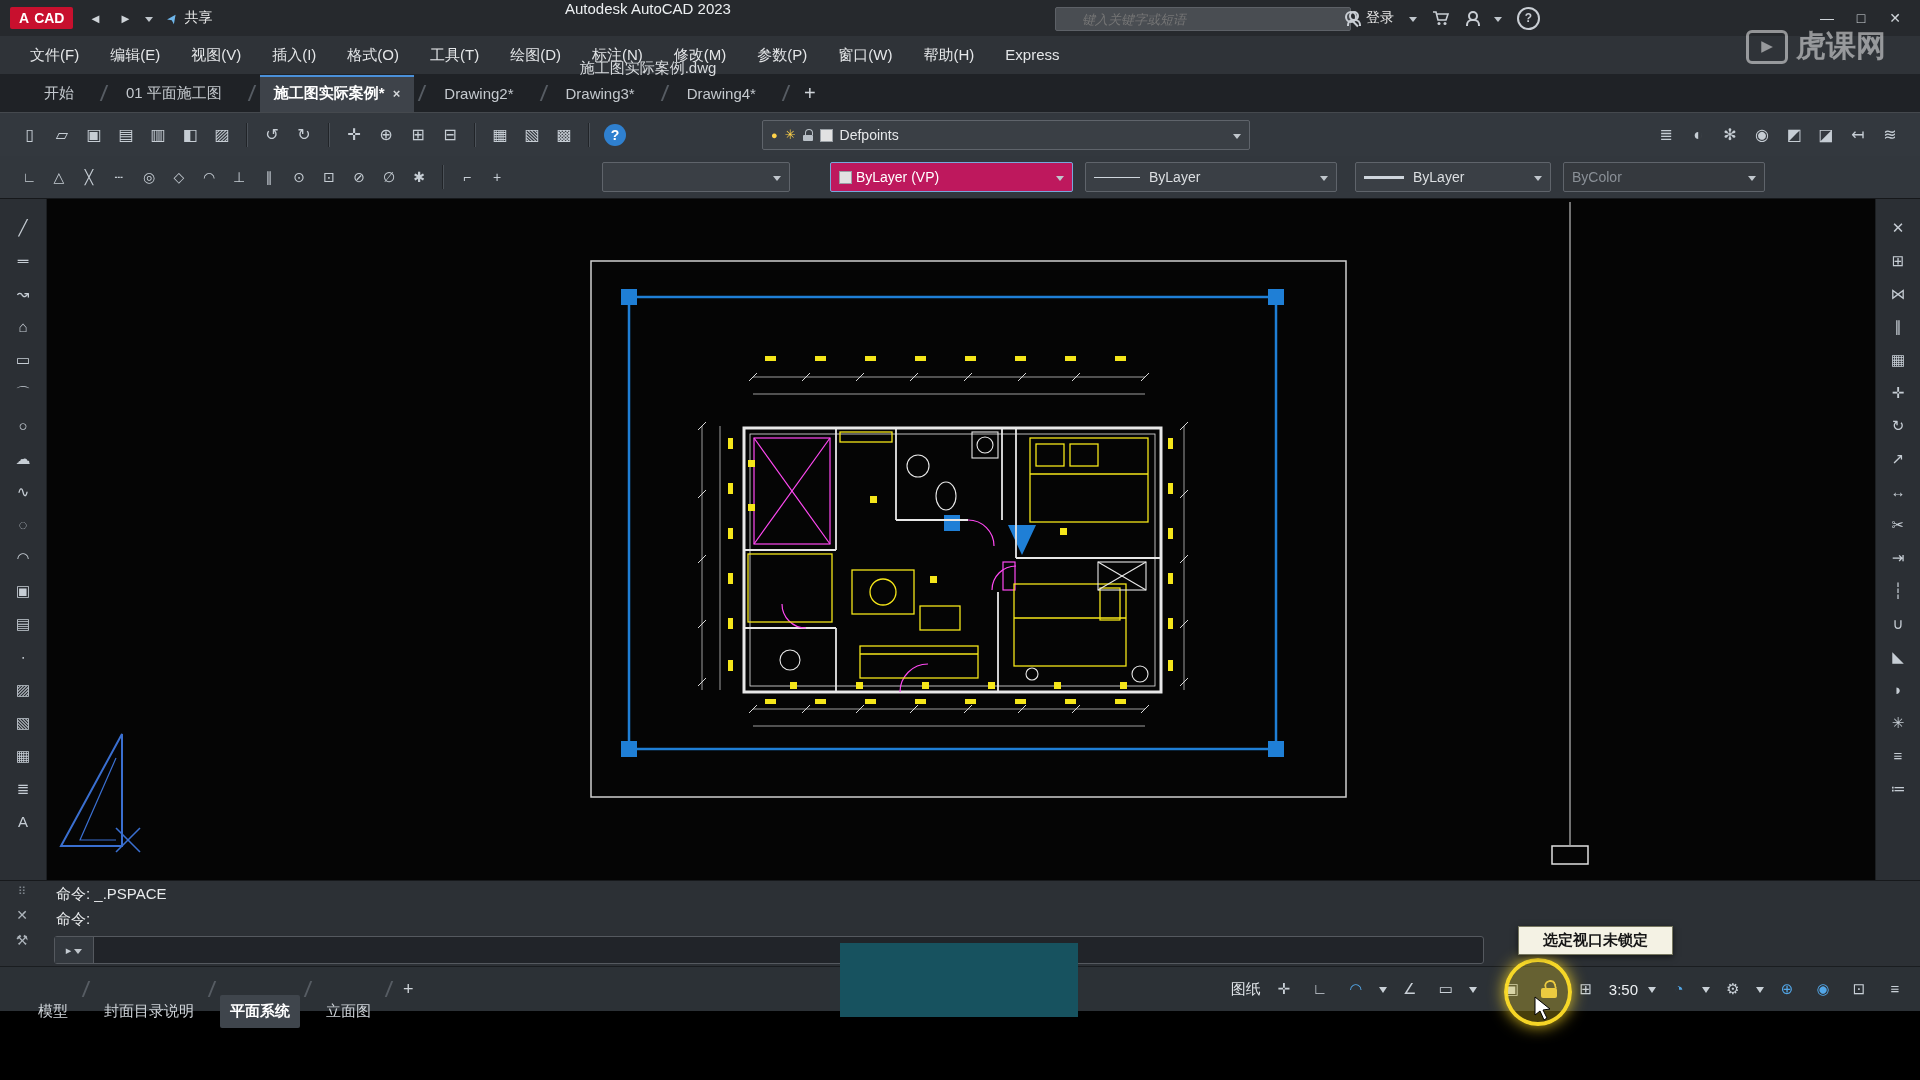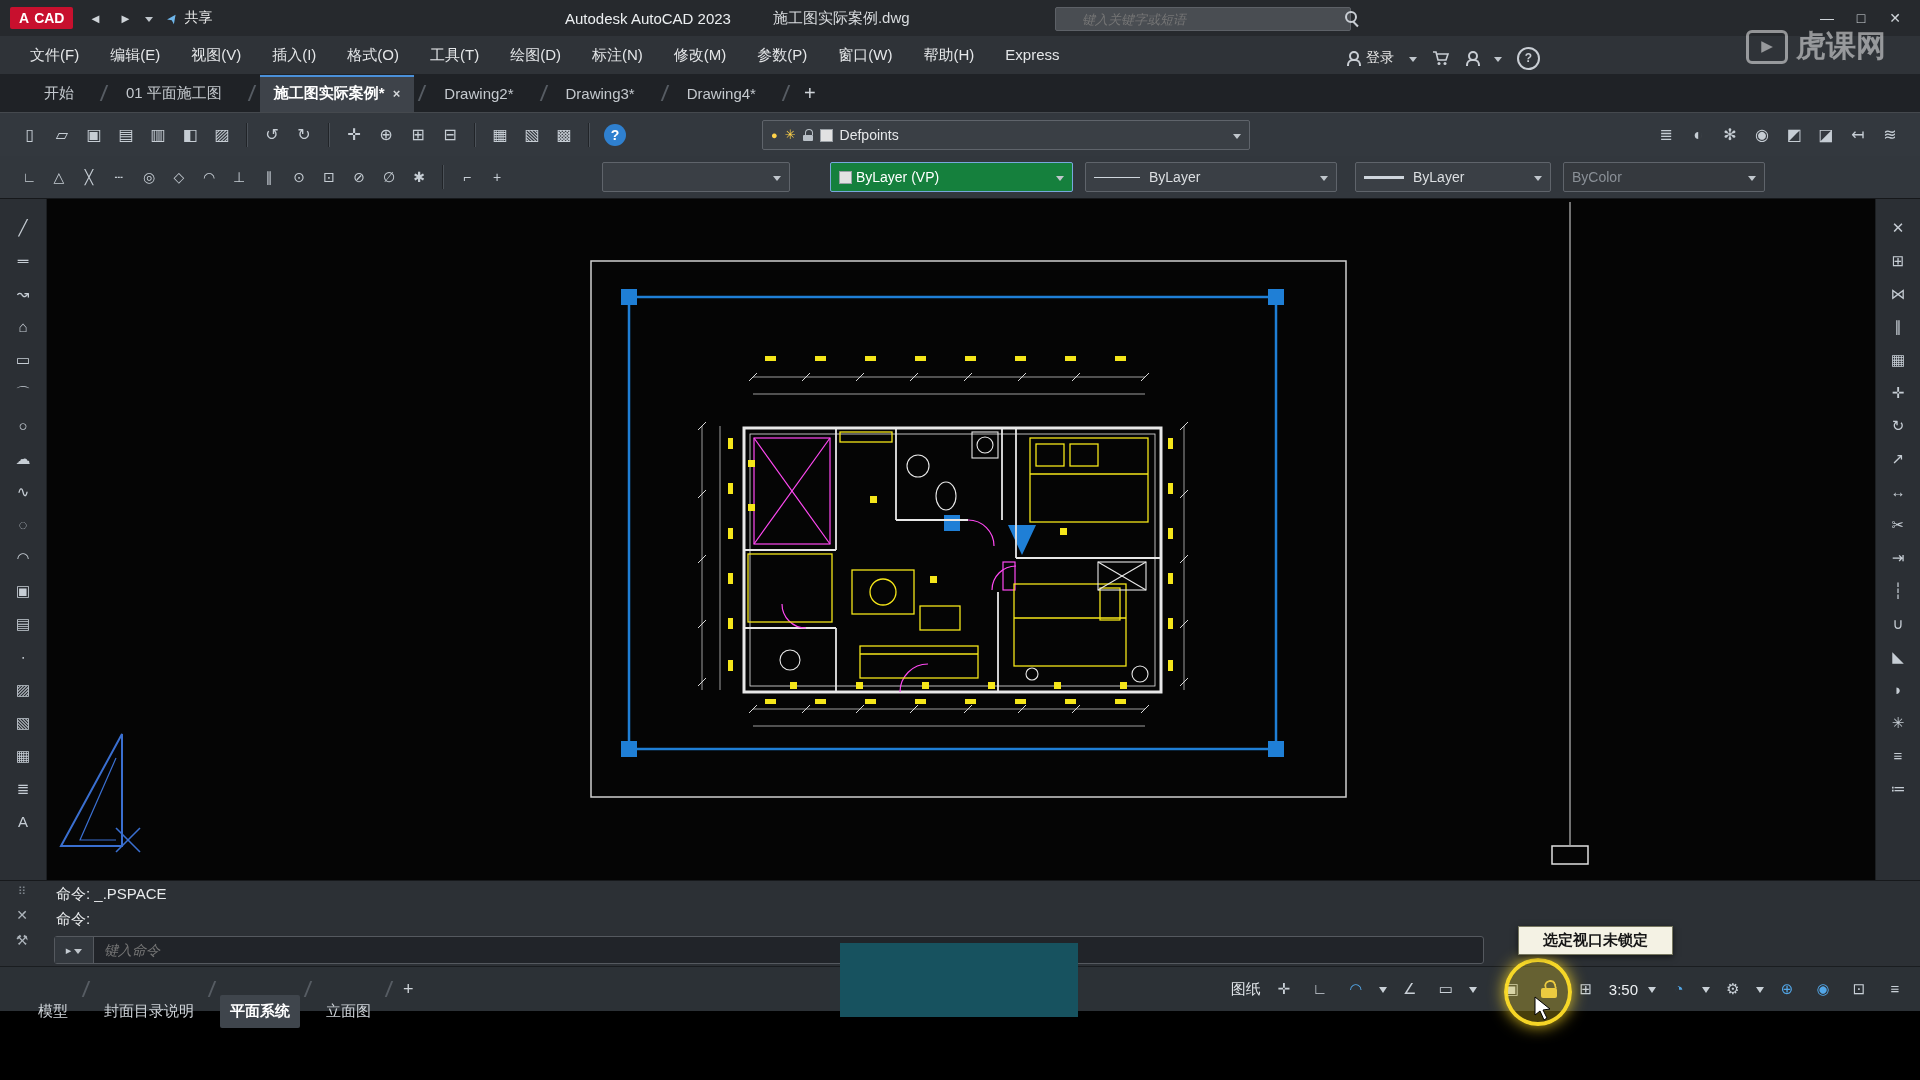--- a/index.html
+++ b/index.html
@@ -5,28 +5,28 @@
   html,body{margin:0;padding:0;width:1920px;height:1080px;background:#000;overflow:hidden;
     font-family:"Liberation Sans","DejaVu Sans",sans-serif;-webkit-font-smoothing:antialiased;}
   .abs{position:absolute;}
   
   .titlebar{position:absolute;top:0;left:0;right:0;height:36px;background:#26292d;display:flex;align-items:center;color:#d8d8d8;z-index:20;}
   .cad-badge{background:#c8102e;color:#fff;font-weight:bold;font-size:14px;padding:3px 9px;margin:0 12px 0 10px;border-radius:2px;display:flex;gap:5px;align-items:center;}
   .tb-nav{display:flex;align-items:center;gap:10px;font-size:13px;color:#cfd4d9;}
   .tb-ic{width:20px;text-align:center;cursor:default;}
   .share-wrap{display:flex;align-items:center;gap:6px;margin-left:14px;font-size:14px;color:#eaeaea;}
   .share-glyph{color:#6fb6ea;display:inline-block;transform:rotate(-55deg);font-size:13px;}
-  .tb-center{position:absolute;left:565px;top:0;height:36px;display:flex;align-items:center;gap:42px;font-size:15px;color:#eceff1;}
+  .tb-center{position:absolute;left:565px;top:0;height:36px;display:flex;align-items:center;gap:42px;font-size:15px;color:#eceff1;flex-direction:column;}
   .tb-doc{color:#d9dcdf;}
   .tb-search{position:absolute;left:1055px;top:7px;width:278px;height:22px;background:#494d52;border:1px solid #5d6167;border-radius:2px;display:flex;align-items:center;padding:0 8px;}
   .tb-search input{flex:1;background:transparent;border:none;outline:none;color:#b9bdc2;font-style:italic;font-size:13px;font-family:inherit;margin-left:16px;}
   .css-magnifier{width:16px;height:16px;position:relative;display:inline-block;}
   .css-magnifier::before{content:'';position:absolute;top:1px;left:1px;width:8px;height:8px;border:2px solid #c9ced4;border-radius:50%;}
   .css-magnifier::after{content:'';position:absolute;bottom:1px;right:1px;width:7px;height:2px;background:#c9ced4;transform:rotate(45deg);}
-  .tb-right{position:absolute;left:1346px;top:0;height:36px;display:flex;align-items:center;gap:15px;margin-top:40px;}
+  .tb-right{position:absolute;left:1346px;top:0;height:36px;display:flex;align-items:center;gap:15px;}
   .login-wrap{display:flex;align-items:center;gap:6px;font-size:14px;color:#e8e8e8;}
   .css-person{width:14px;height:15px;position:relative;display:inline-block;}
   .css-person::before{content:'';position:absolute;top:0;left:3px;width:6px;height:6px;border:2px solid #c9ced4;border-radius:50%;}
   .css-person::after{content:'';position:absolute;bottom:0;left:1px;width:10px;height:5px;border:2px solid #c9ced4;border-bottom:none;border-radius:6px 6px 0 0;}
   .caret{width:0;height:0;border:4px solid transparent;border-top:5px solid #c0c6cc;display:inline-block;transform:translateY(3px);}
   .help-circle{width:19px;height:19px;border:2px solid #c9ced4;border-radius:50%;text-align:center;line-height:18px;font-size:12px;font-weight:bold;color:#c9ced4;}
   .win-controls{position:absolute;right:10px;top:0;height:36px;display:flex;align-items:center;gap:4px;}
   .win-btn{width:30px;height:26px;text-align:center;line-height:26px;font-size:14px;color:#cfd4d9;}
   
   .menubar{position:absolute;top:36px;left:0;right:0;height:38px;background:#2f3338;border-bottom:1px solid #1d2023;display:flex;align-items:center;padding-left:30px;z-index:15;}
@@ -54,21 +54,21 @@
   .mini.bulb{color:#ffd24a;}
   .mini.sun{color:#ffd24a;font-size:13px;}
   .css-lock-mini{position:relative;width:10px;height:12px;display:inline-block;}
   .css-lock-mini::before{content:'';position:absolute;top:0;left:2px;width:6px;height:5px;border:1.5px solid #b9c0c7;border-bottom:none;border-radius:4px 4px 0 0;}
   .css-lock-mini::after{content:'';position:absolute;bottom:0;left:0;width:10px;height:6px;background:#b9c0c7;border-radius:1px;}
   .color-chip{width:11px;height:11px;background:#e2e2e2;border:1px solid #9aa0a6;display:inline-block;}
   .combo-text{flex:1;}
   .combo{height:28px;background:#3a3f45;border:1px solid #5f646b;border-radius:2px;display:flex;align-items:center;padding:0 8px;color:#dcdfe2;font-size:14px;flex:0 0 auto;position:relative;}
   .combo .caret{margin-left:auto;}
   .combo.textstyle{width:170px;margin-left:90px;}
-  .combo.colorc{width:225px;margin-left:40px;background:#15803d;border-color:#78a8dd;color:#fff;}
+  .combo.colorc{width:225px;margin-left:40px;background:#be185d;border-color:#78a8dd;color:#fff;}
   .combo.linetype{width:234px;margin-left:12px;}
   .combo.lineweight{width:178px;margin-left:18px;}
   .combo.plotstyle{width:184px;margin-left:12px;background:#35393e;color:#8a9097;}
   .lt-sample{width:46px;height:0;border-top:1px solid #cfd6dd;margin-right:9px;}
   .lw-sample{width:40px;height:3px;background:#cfd6dd;margin-right:9px;}
   
   .canvas{position:absolute;top:198px;left:0;right:0;height:682px;background:#050505;z-index:5;}
   .canvas-svg{position:absolute;inset:0;}
   .left-strip{position:absolute;left:0;top:0;bottom:0;width:46px;background:#2b2f34;border-right:1px solid #1c1f22;display:flex;flex-direction:column;align-items:center;padding-top:18px;gap:10px;z-index:8;}
   .right-strip{position:absolute;right:0;top:0;bottom:0;width:44px;background:#2b2f34;border-left:1px solid #1c1f22;display:flex;flex-direction:column;align-items:center;padding-top:18px;gap:10px;z-index:8;}
@@ -528,21 +528,20 @@
     <span class="rail-ic">✕</span>
     <span class="rail-ic">⚒</span>
   </div>
   <div class="cmd-line">命令: _.PSPACE</div>
   <div class="cmd-line">命令:</div>
   <div class="cmd-input-row">
     <span class="cmd-recent-btn">
       <span>▸</span>
       <span class="caret"></span>
     </span>
-    <input placeholder="键入命令" style="">
   </div>
 </div>
 
 <div class="statusbar">
   <div class="sb-left">
     <div class="layout-tabs">
 
         <div class="layout-tab">模型</div>
         <span class="tab-sep"></span>
 

